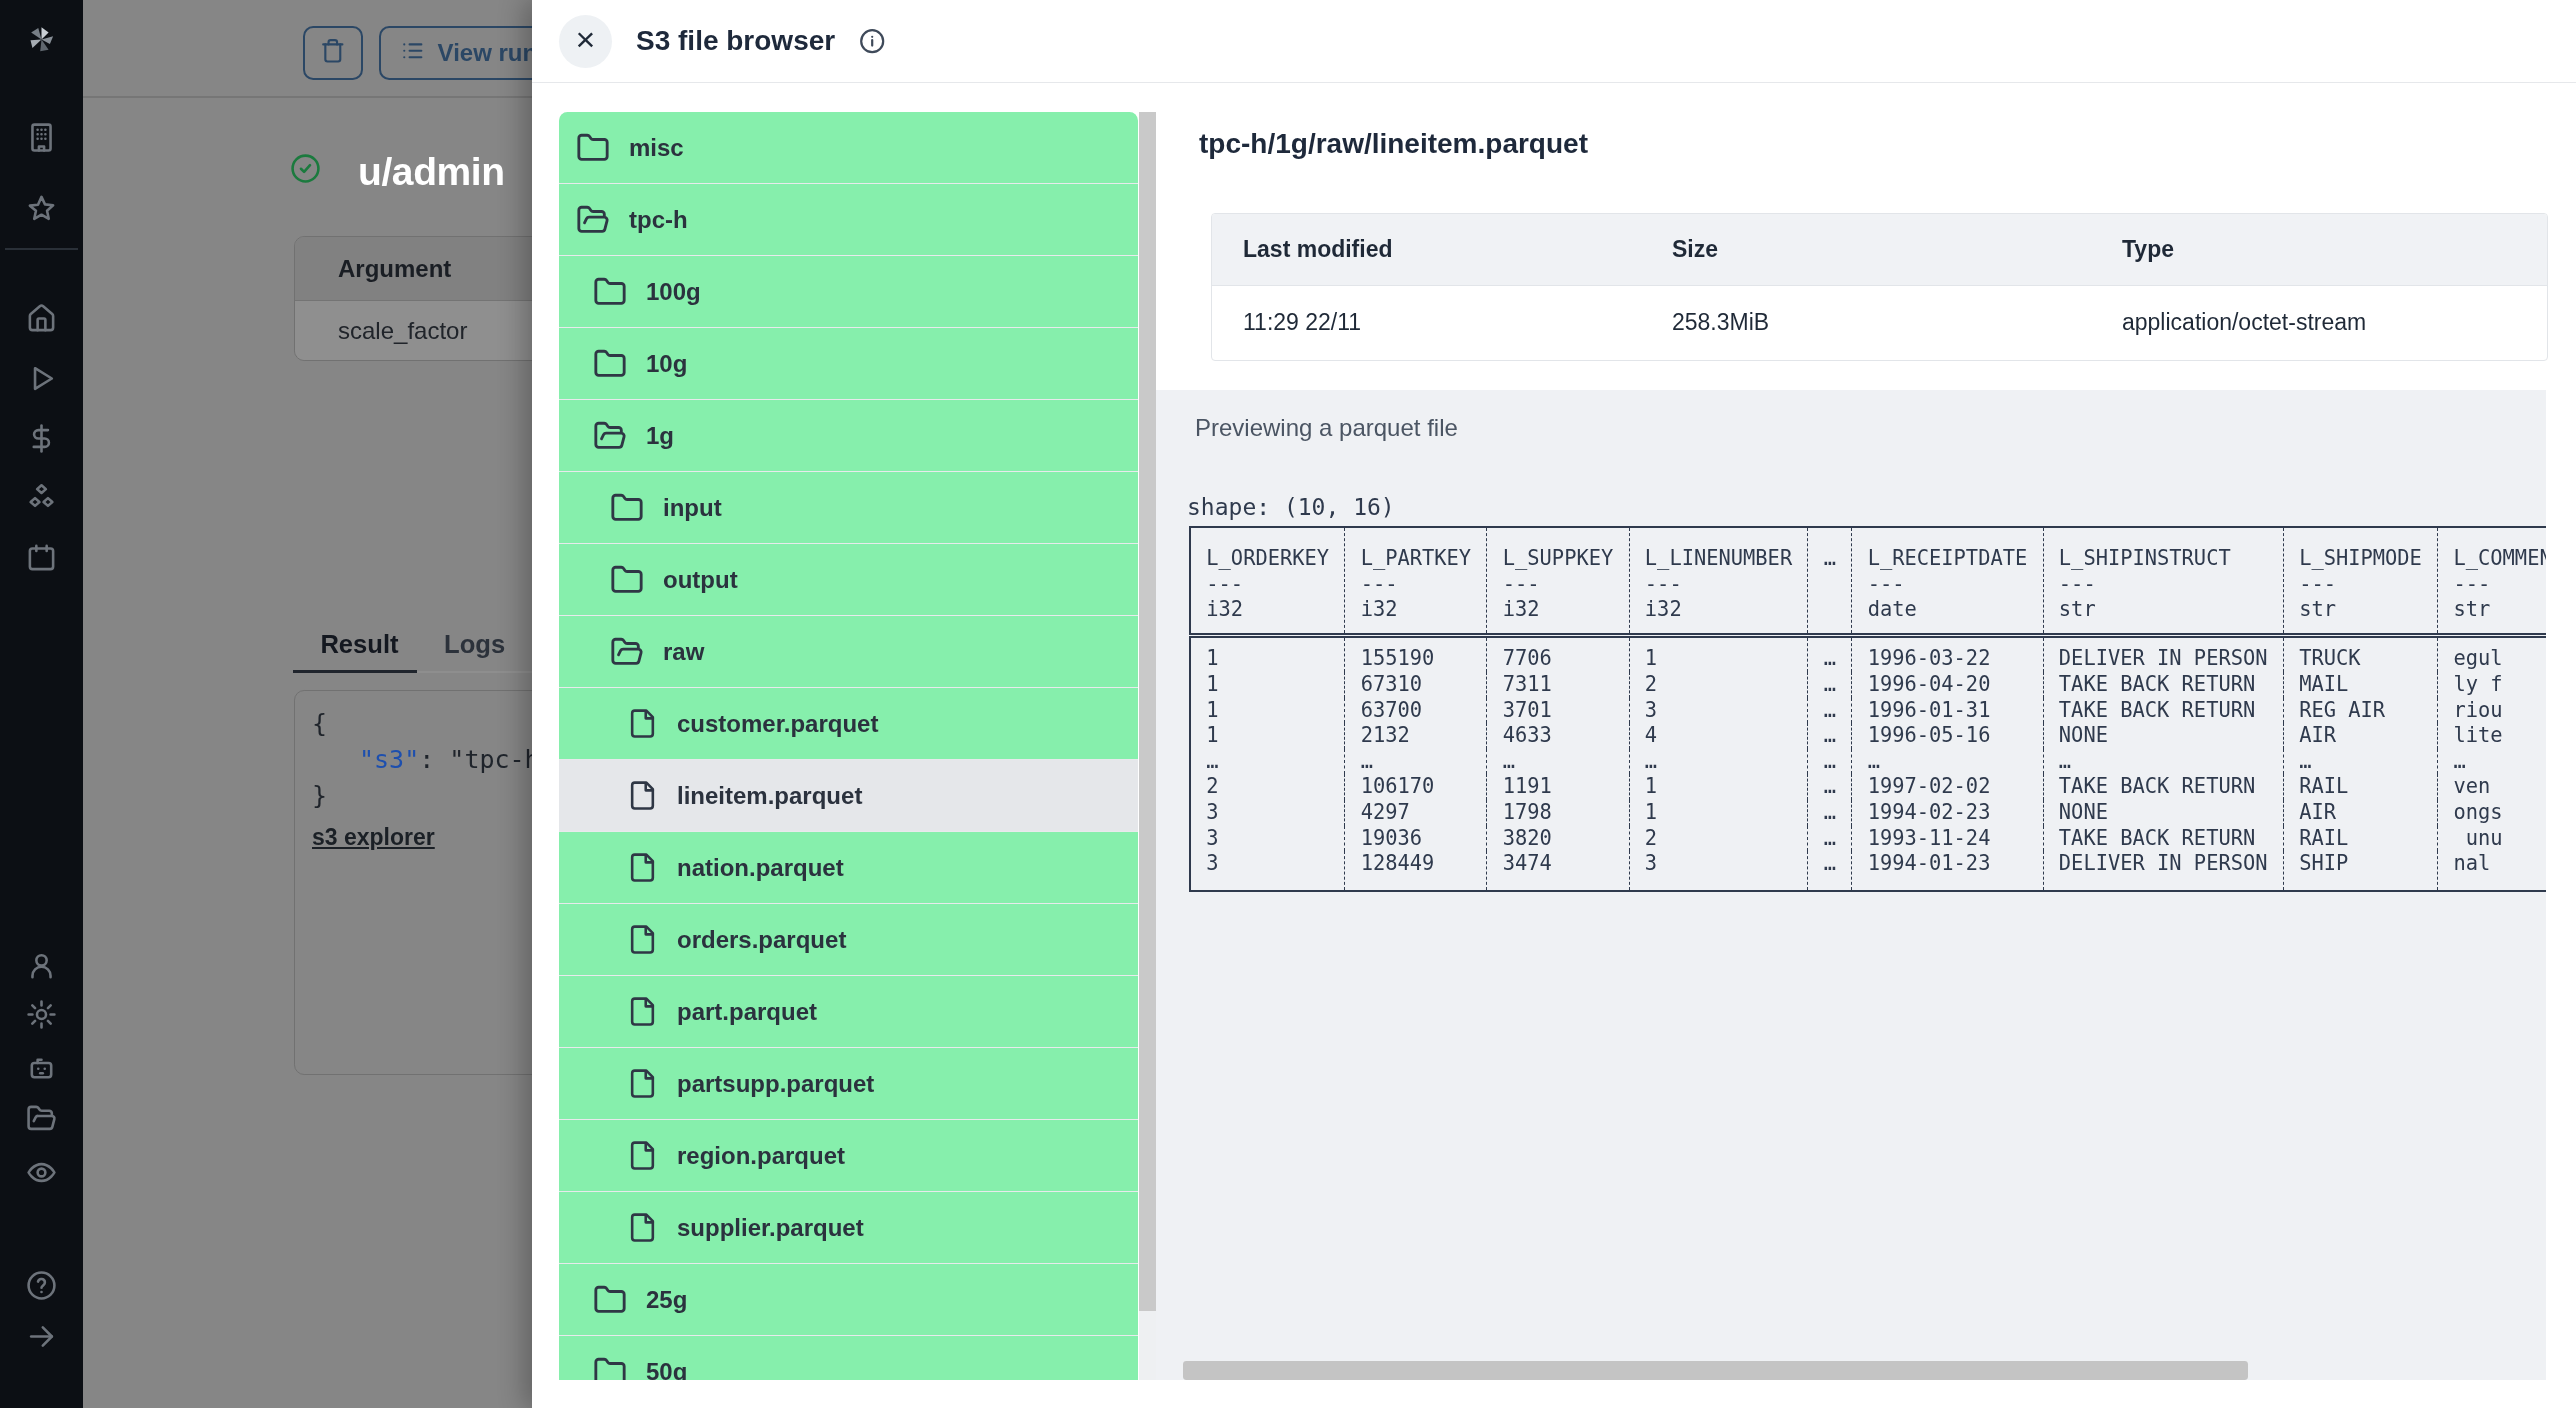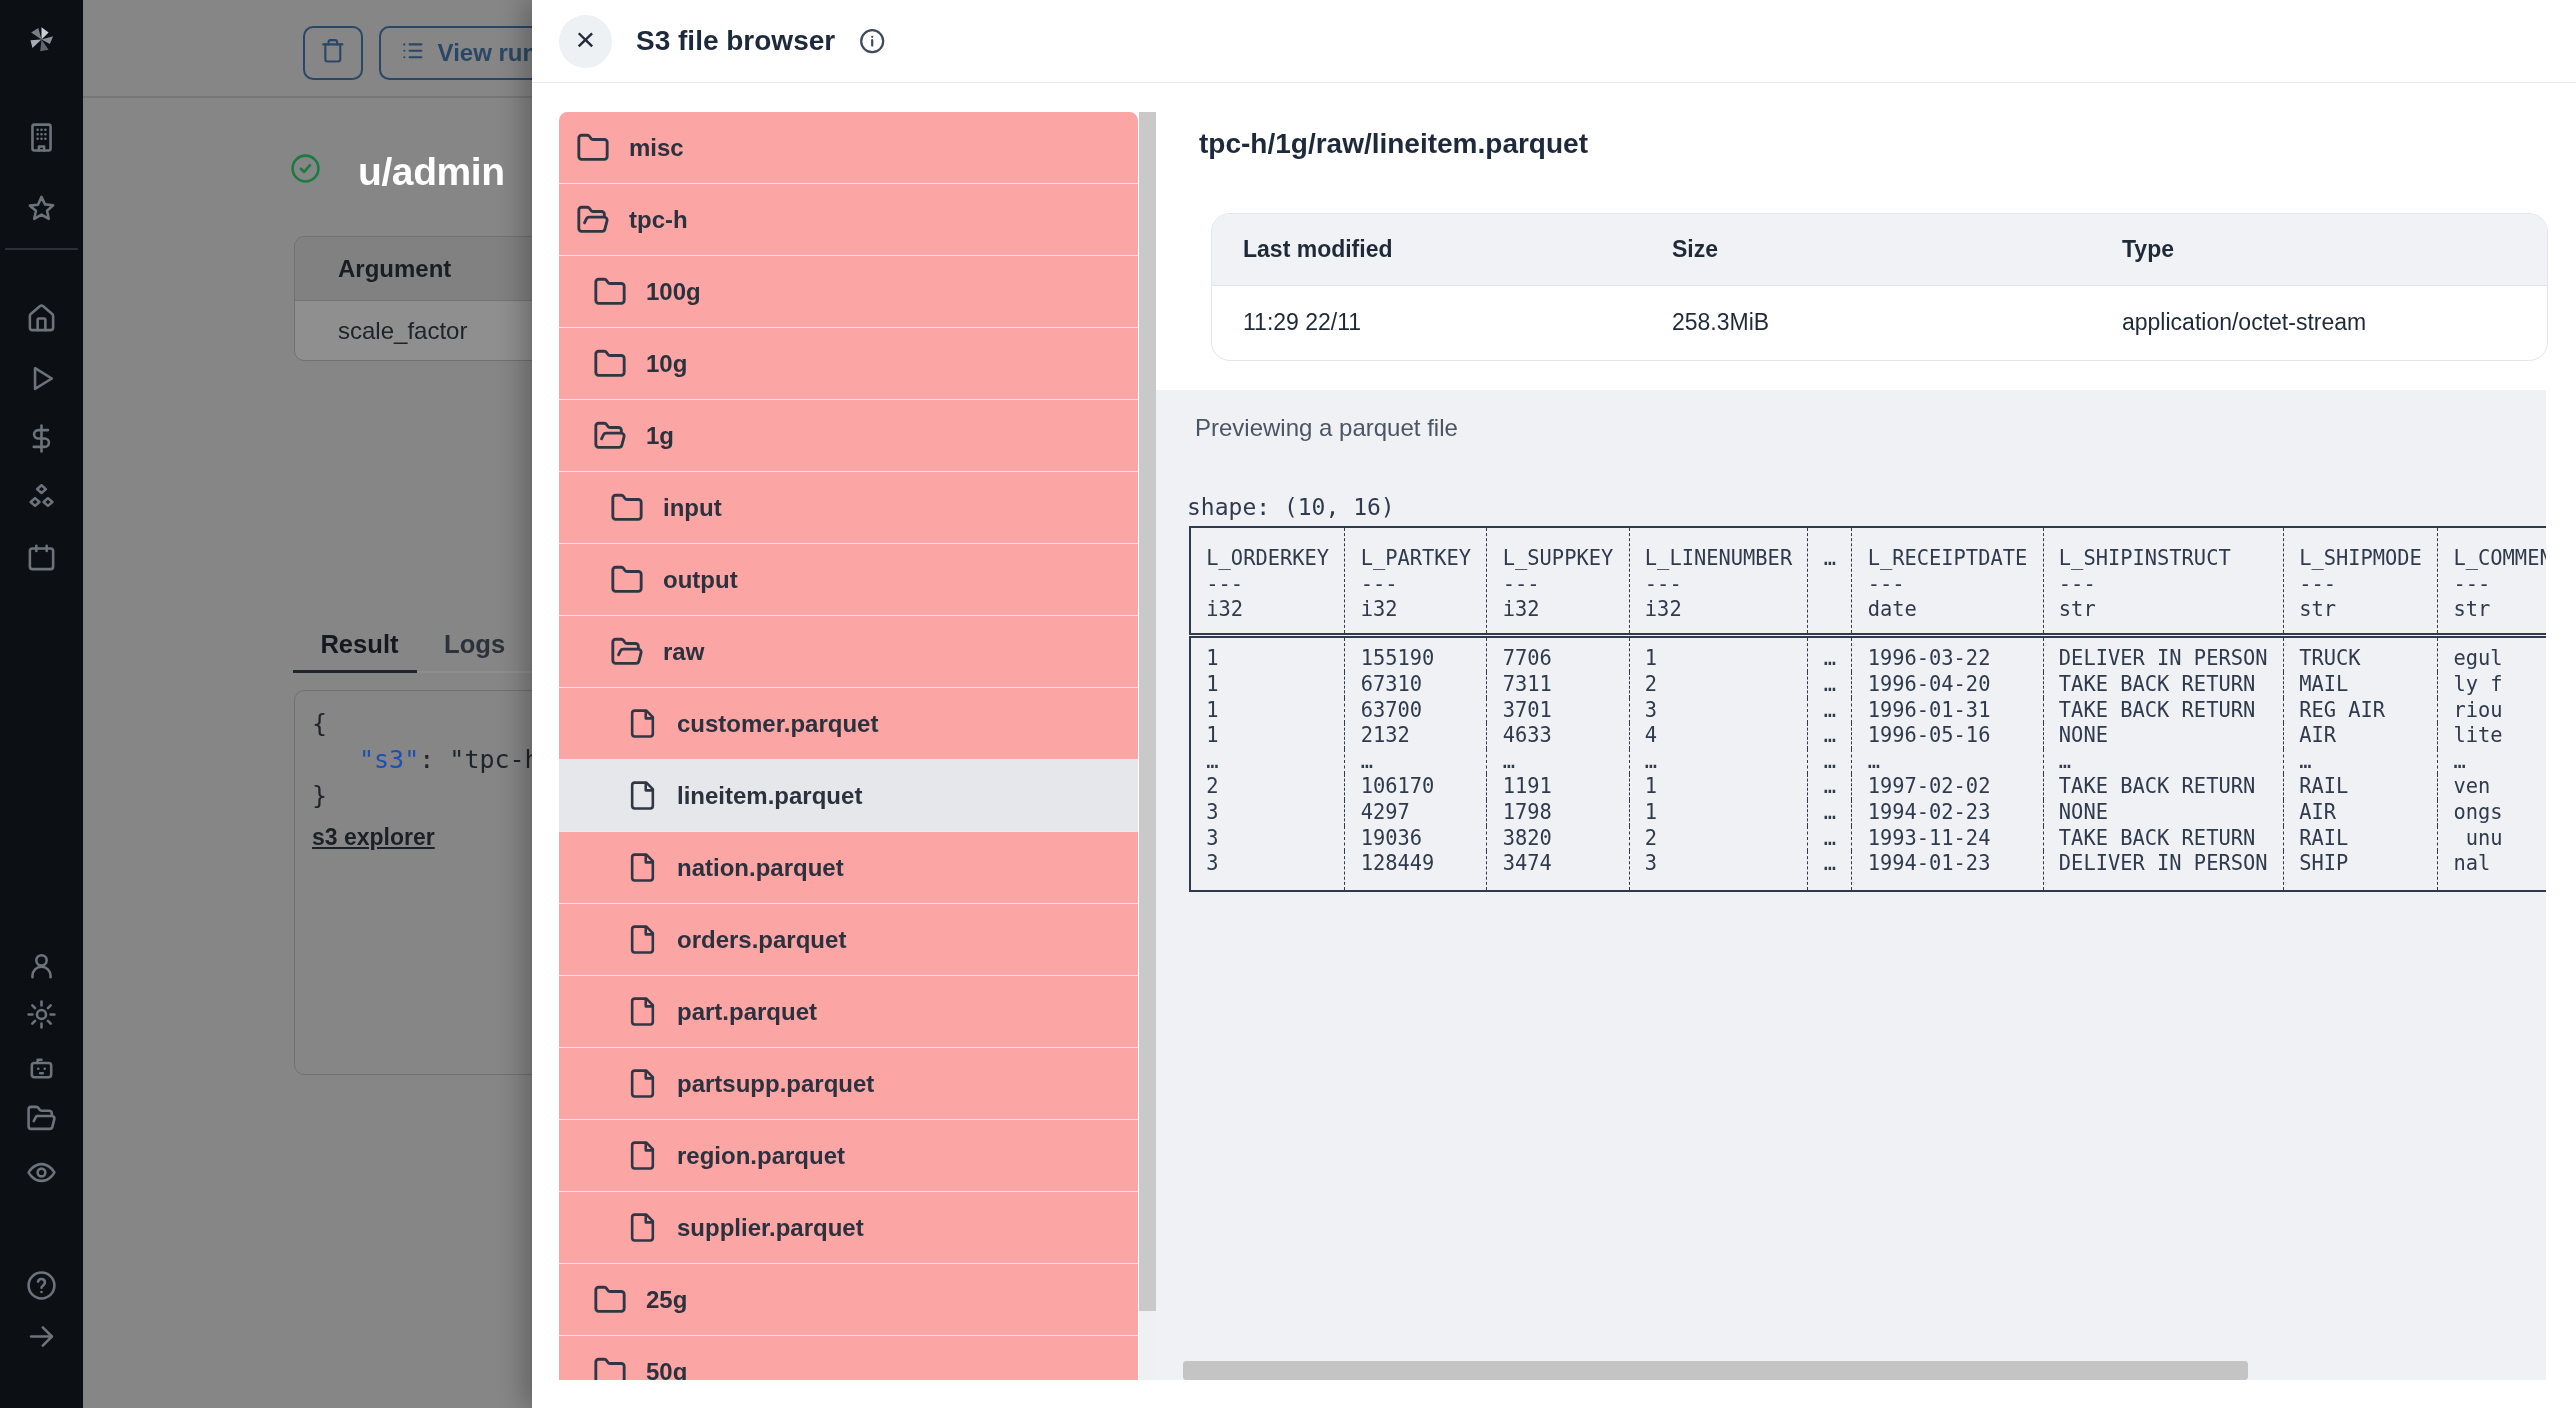--- a/index.html
+++ b/index.html
@@ -54,33 +54,33 @@
     font-size:34px; color:#1f2937; display:flex; align-items:center; justify-content:center;
     line-height:1; padding-bottom:3.4px; cursor:pointer; }
   #modal-title { font-size:28px; font-weight:700; color:#1e293b; }
   #info-ic { width:26.4px; height:26.4px; color:#3f4a5a; }
   #info-ic svg { width:26.4px; height:26.4px; }
 
   
   #tree { position:absolute; left:27px; top:112px; width:579px; height:1268px; overflow:hidden;
     border-radius:8.5px 8.5px 0 0; background:#fff; }
   .tree-row { height:72px; border-bottom:1.7px solid #e8eaec; display:flex; align-items:center;
-    background:#fca5a5; cursor:pointer; }
+    background:#86efac; cursor:pointer; }
   .tree-row.selected { background:#e5e7ea; }
   .tree-ic { color:#2f3745; flex:0 0 auto; display:flex; }
   .tree-ic svg { width:34px; height:34px; }
   .tree-row.file .tree-ic svg { width:31px; height:31px; }
   .tree-label { margin-left:19px; font-size:24px; font-weight:600; color:#2b323e; white-space:nowrap; }
   #tree-sb { position:absolute; left:607px; top:112px; width:17px; height:1268px; background:#eef0f2; }
   #tree-sb .thumb { position:absolute; left:0; top:0; width:17px; height:1199px; background:#c9c9c9; }
 
   
   #file-path { position:absolute; left:667px; top:128px; font-size:28px; font-weight:700; color:#1e293b; }
   #meta-card { position:absolute; left:679px; top:213px; width:1337px; height:148px;
-    border:1.7px solid #e2e5e9; border-radius:19px; overflow:hidden; background:#fff; }
+    border:1.7px solid #e2e5e9; border-radius:4px; overflow:hidden; background:#fff; }
   #meta-card .hd { height:72px; background:#f0f2f5; border-bottom:1.7px solid #e2e5e9;
     display:flex; align-items:center; font-weight:700; font-size:23px; color:#1f2937; }
   #meta-card .rw { height:73px; display:flex; align-items:center; font-size:23px; color:#1f2937; }
   .meta-c1 { padding-left:31px; width:460px; }
   .meta-c2 { width:450px; }
   .meta-c3 { flex:1; }
 
   #preview { position:absolute; left:624px; top:390px; width:1390px; height:990px;
     background:#eff1f4; overflow:hidden; }
   #preview-label { position:absolute; left:31px; top:24px; font-size:24px; color:#4b5563;margin-left:8px; }

